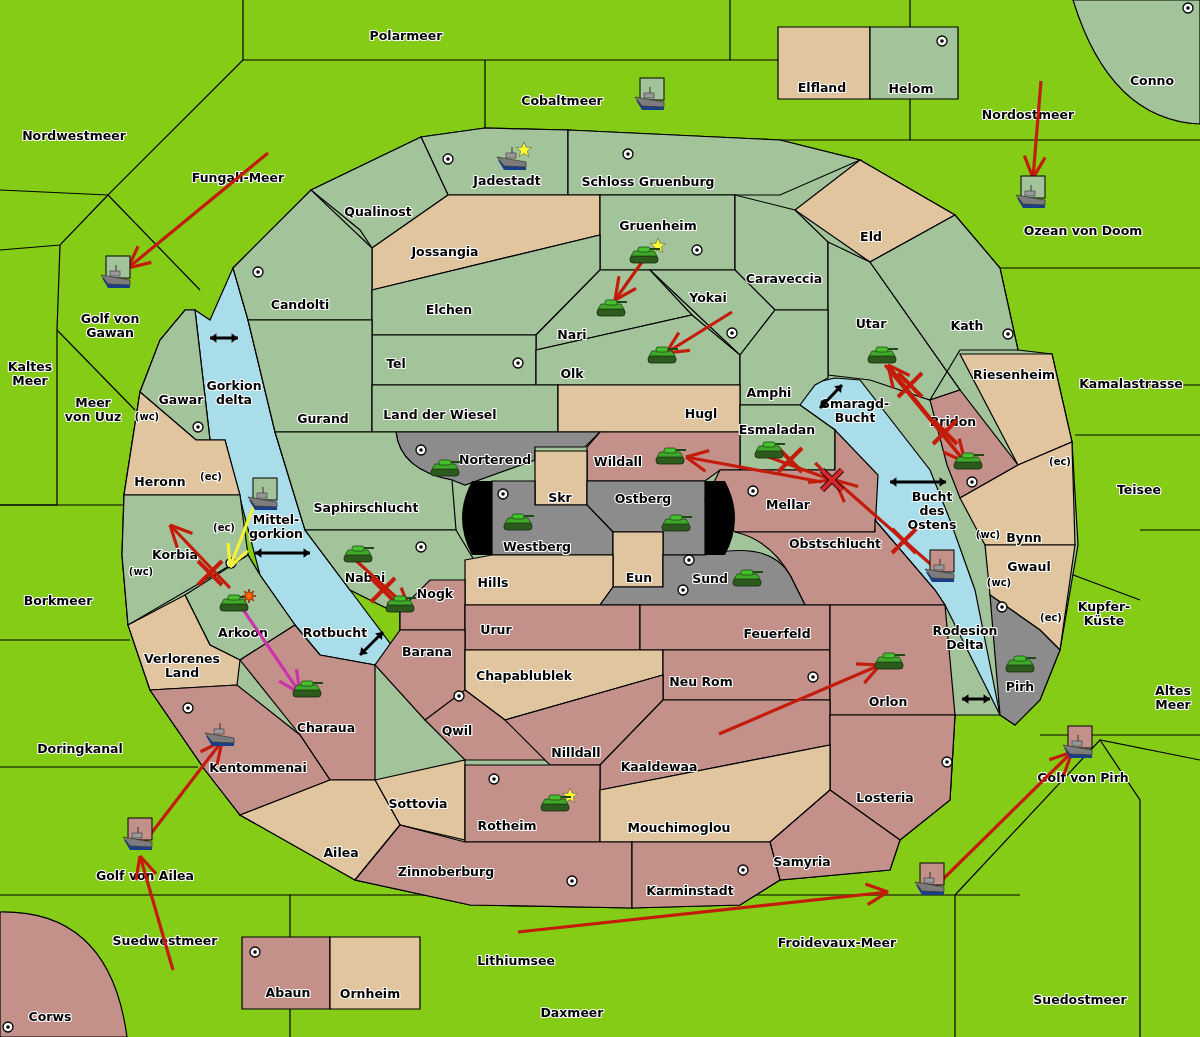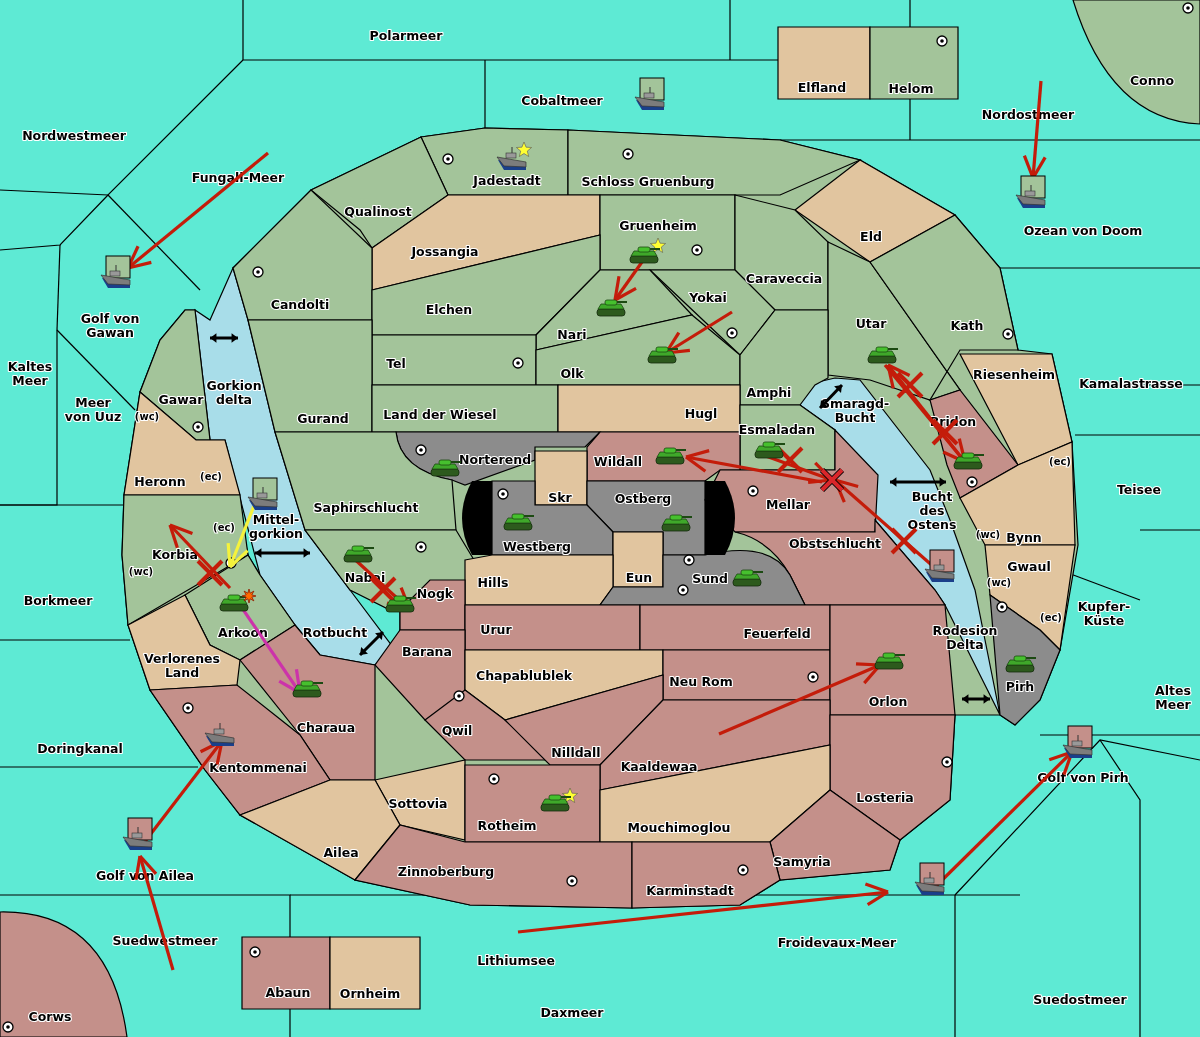--- a/index.html
+++ b/index.html
@@ -1,16 +1,16 @@
 <!DOCTYPE html>
 <html><head>
 <meta charset="utf-8">
 <style>
   html,body{margin:0;padding:0;background:#a8dde9;}
-  #map{position:relative;width:1200px;height:1037px;overflow:hidden;background:#5eead4;}
+  #map{position:relative;width:1200px;height:1037px;overflow:hidden;background:#84cc16;}
   svg{position:absolute;left:0;top:0;}
   .lbl{font-family:"DejaVu Sans",sans-serif;font-weight:bold;font-size:12.5px;fill:#000;
        paint-order:stroke;stroke:#fff;stroke-width:2.2px;stroke-linejoin:round;}
   .coast{font-family:"DejaVu Sans",sans-serif;font-weight:bold;font-size:10px;fill:#000;
        paint-order:stroke;stroke:#fff;stroke-width:2px;}
   .terr{stroke:#000;stroke-width:1.2;}
   .sea{fill:#a8dde9;}
   .border{fill:none;stroke:#000;stroke-width:1.2;}
 </style>
 </head>

